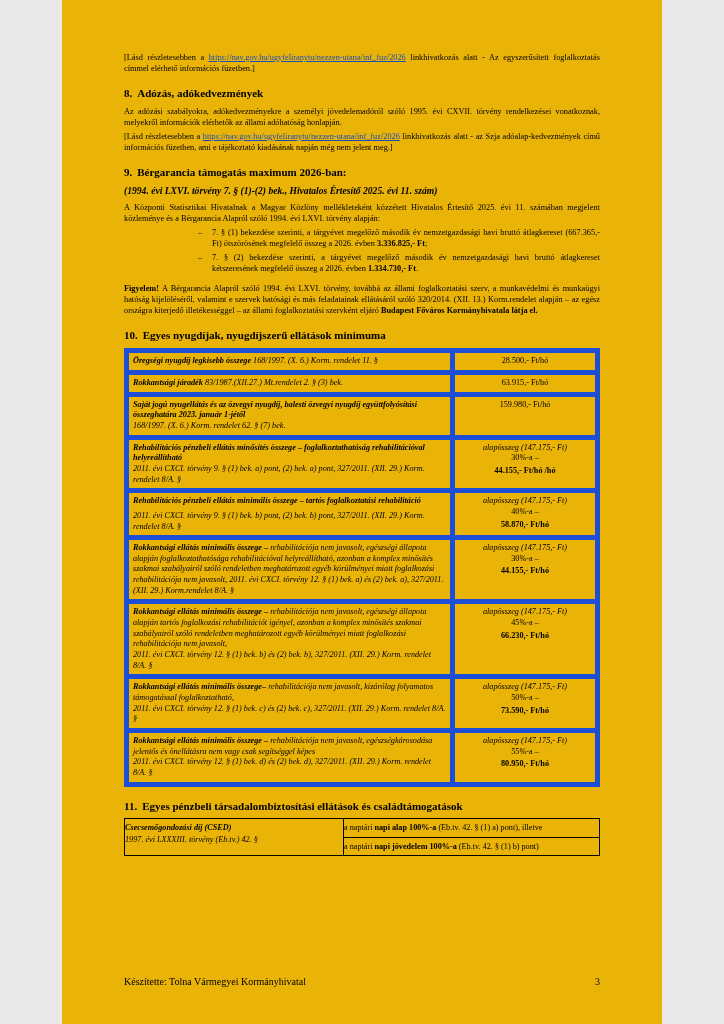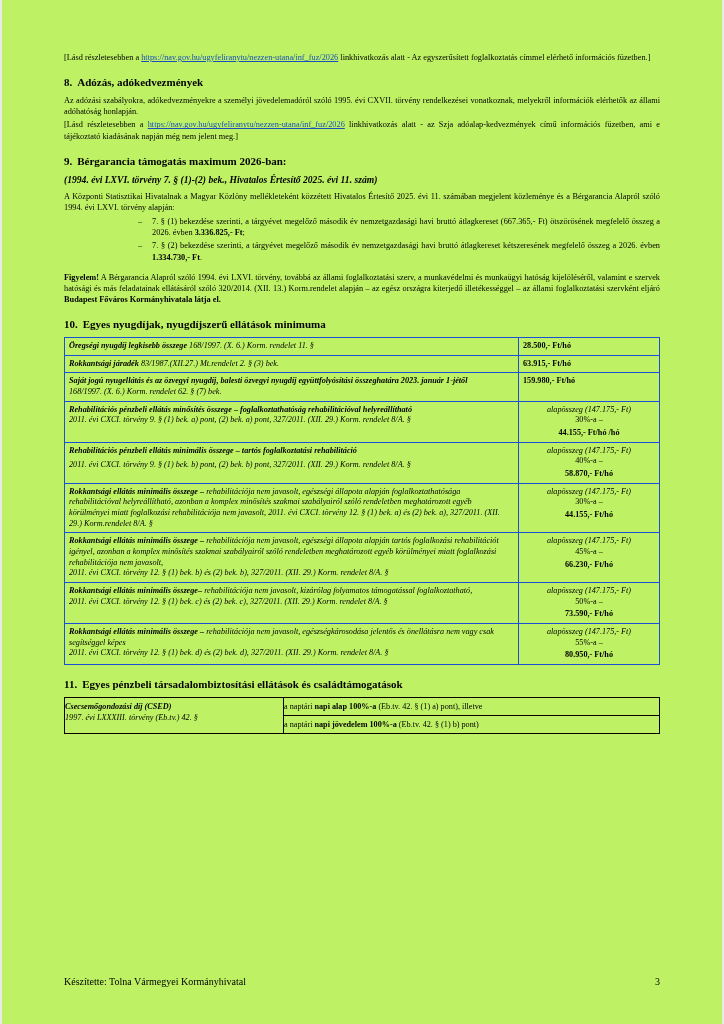--- a/index.html
+++ b/index.html
@@ -1,23 +1,23 @@
 <!DOCTYPE html>
 <html><head>
 <meta charset="utf-8">
 <style>
   html, body {
     margin: 0;
     padding: 0;
     background: #e9e9e9;
   }
   .page {
-    width: 720px;
+    width: 600px;
     height: 1024px;
-    background: #bef264;
+    background: #eab308;
     margin: 0 auto;
     position: relative;
     box-sizing: border-box;
     padding: 52px 62px 40px 62px;
     font-family: "Liberation Serif", serif;
     color: #000;
     font-size: 8.3px;
     line-height: 1.35;
   }
   .para {
@@ -62,30 +62,30 @@
     text-align: justify;
     margin: 9px 0 4px 0;
   }
   table.tbl {
     width: 100%;
     border-collapse: collapse;
     table-layout: fixed;
     margin-top: 3px;
   }
   table.tbl td {
-    border: 1px solid #1d4ed8;
+    border: 5px solid #1d4ed8;
     padding: 3px 4px;
     vertical-align: top;
     font-size: 8.2px;
     line-height: 1.3;
   }
   td.right {
-    text-align: left;
+    text-align: center;
     width: 132px;
-    font-weight: bold;
+    font-weight: normal;
     font-style: normal;
   }
   td.rightstack {
     text-align: center;
     width: 132px;
     font-style: italic;
   }
   td.rightstack .amt {
     font-weight: bold;
     font-style: normal;

